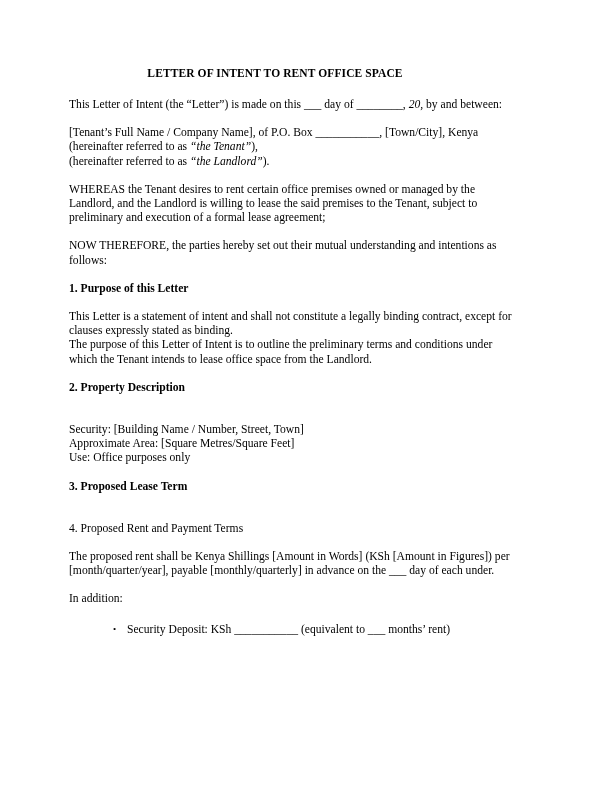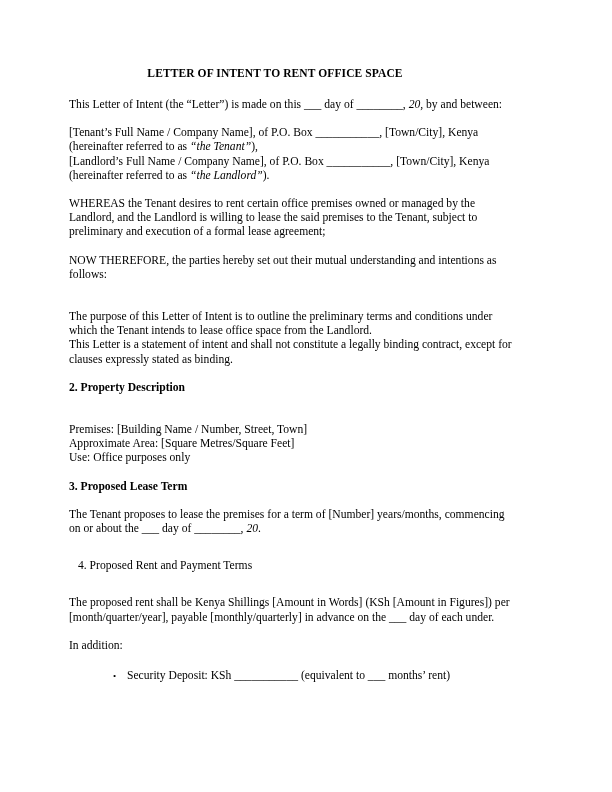--- a/index.html
+++ b/index.html
@@ -46,21 +46,21 @@
   .heading {
     font-size: 11.6px;
     font-weight: bold;
     line-height: 14.2px;
     margin: 0;
   }
   .heading-plain {
     font-size: 11.6px;
     font-weight: normal;
     line-height: 14.2px;
-    margin: 9px;
+    margin: 0;
   }
   .it { font-style: italic; }
   ul.bullets {
     margin: 8px;
     padding: 0 0 0 36px;
     list-style: none;
   }
   ul.bullets li {
     font-size: 11.6px;
     line-height: 14.2px;
@@ -83,59 +83,58 @@
   <div class="doc-title">LETTER OF INTENT TO RENT OFFICE SPACE</div>
 
   <div class="gap-lg"></div>
 
   <p class="para"><span>This Letter of Intent (the “Letter”) is made on this ___ day of ________, </span><span class="it">20</span><span>, by and between:</span></p>
 
   <div class="gap-md"></div>
 
   <p class="para">[Tenant’s Full Name / Company Name], of P.O. Box ___________, [Town/City], Kenya</p>
   <p class="para"><span>(hereinafter referred to as </span><span class="it">“the Tenant”</span><span>),</span></p>
-  <p class="para">[Landlord’s Full Name / Company Name], of P.O. Box ___________, [Town/City], Kenya</p>
   <p class="para"><span>(hereinafter referred to as </span><span class="it">“the Landlord”</span><span>).</span></p>
 
   <div class="gap-md"></div>
 
   <p class="para">WHEREAS the Tenant desires to rent certain office premises owned or managed by the Landlord, and the Landlord is willing to lease the said premises to the Tenant, subject to preliminary and execution of a formal lease agreement;</p>
 
   <div class="gap-md"></div>
 
   <p class="para">NOW THEREFORE, the parties hereby set out their mutual understanding and intentions as follows:</p>
 
   <div class="gap-md"></div>
 
+  <p class="heading">1. Purpose of this Letter</p>
 
   <div class="gap-md"></div>
 
+  <p class="para">This Letter is a statement of intent and shall not constitute a legally binding contract, except for clauses expressly stated as binding.</p>
   <p class="para">The purpose of this Letter of Intent is to outline the preliminary terms and conditions under which the Tenant intends to lease office space from the Landlord.</p>
-  <p class="para">This Letter is a statement of intent and shall not constitute a legally binding contract, except for clauses expressly stated as binding.</p>
 
   <div class="gap-md"></div>
 
   <p class="heading">2. Property Description</p>
 
   <div class="gap-md"></div>
 
 
   <div class="gap-md"></div>
 
-  <p class="para">Premises: [Building Name / Number, Street, Town]</p>
+  <p class="para">Security: [Building Name / Number, Street, Town]</p>
   <p class="para">Approximate Area: [Square Metres/Square Feet]</p>
   <p class="para">Use: Office purposes only</p>
 
   <div class="gap-md"></div>
 
   <p class="heading">3. Proposed Lease Term</p>
 
   <div class="gap-md"></div>
 
-  <p class="para"><span>The Tenant proposes to lease the premises for a term of [Number] years/months, commencing on or about the ___ day of ________, </span><span class="it">20</span><span>.</span></p>
 
   <div class="gap-md"></div>
 
   <p class="heading-plain">4. Proposed Rent and Payment Terms</p>
 
   <div class="gap-md"></div>
 
   <p class="para">The proposed rent shall be Kenya Shillings [Amount in Words] (KSh [Amount in Figures]) per [month/quarter/year], payable [monthly/quarterly] in advance on the ___ day of each under.</p>
 
   <div class="gap-md"></div>

